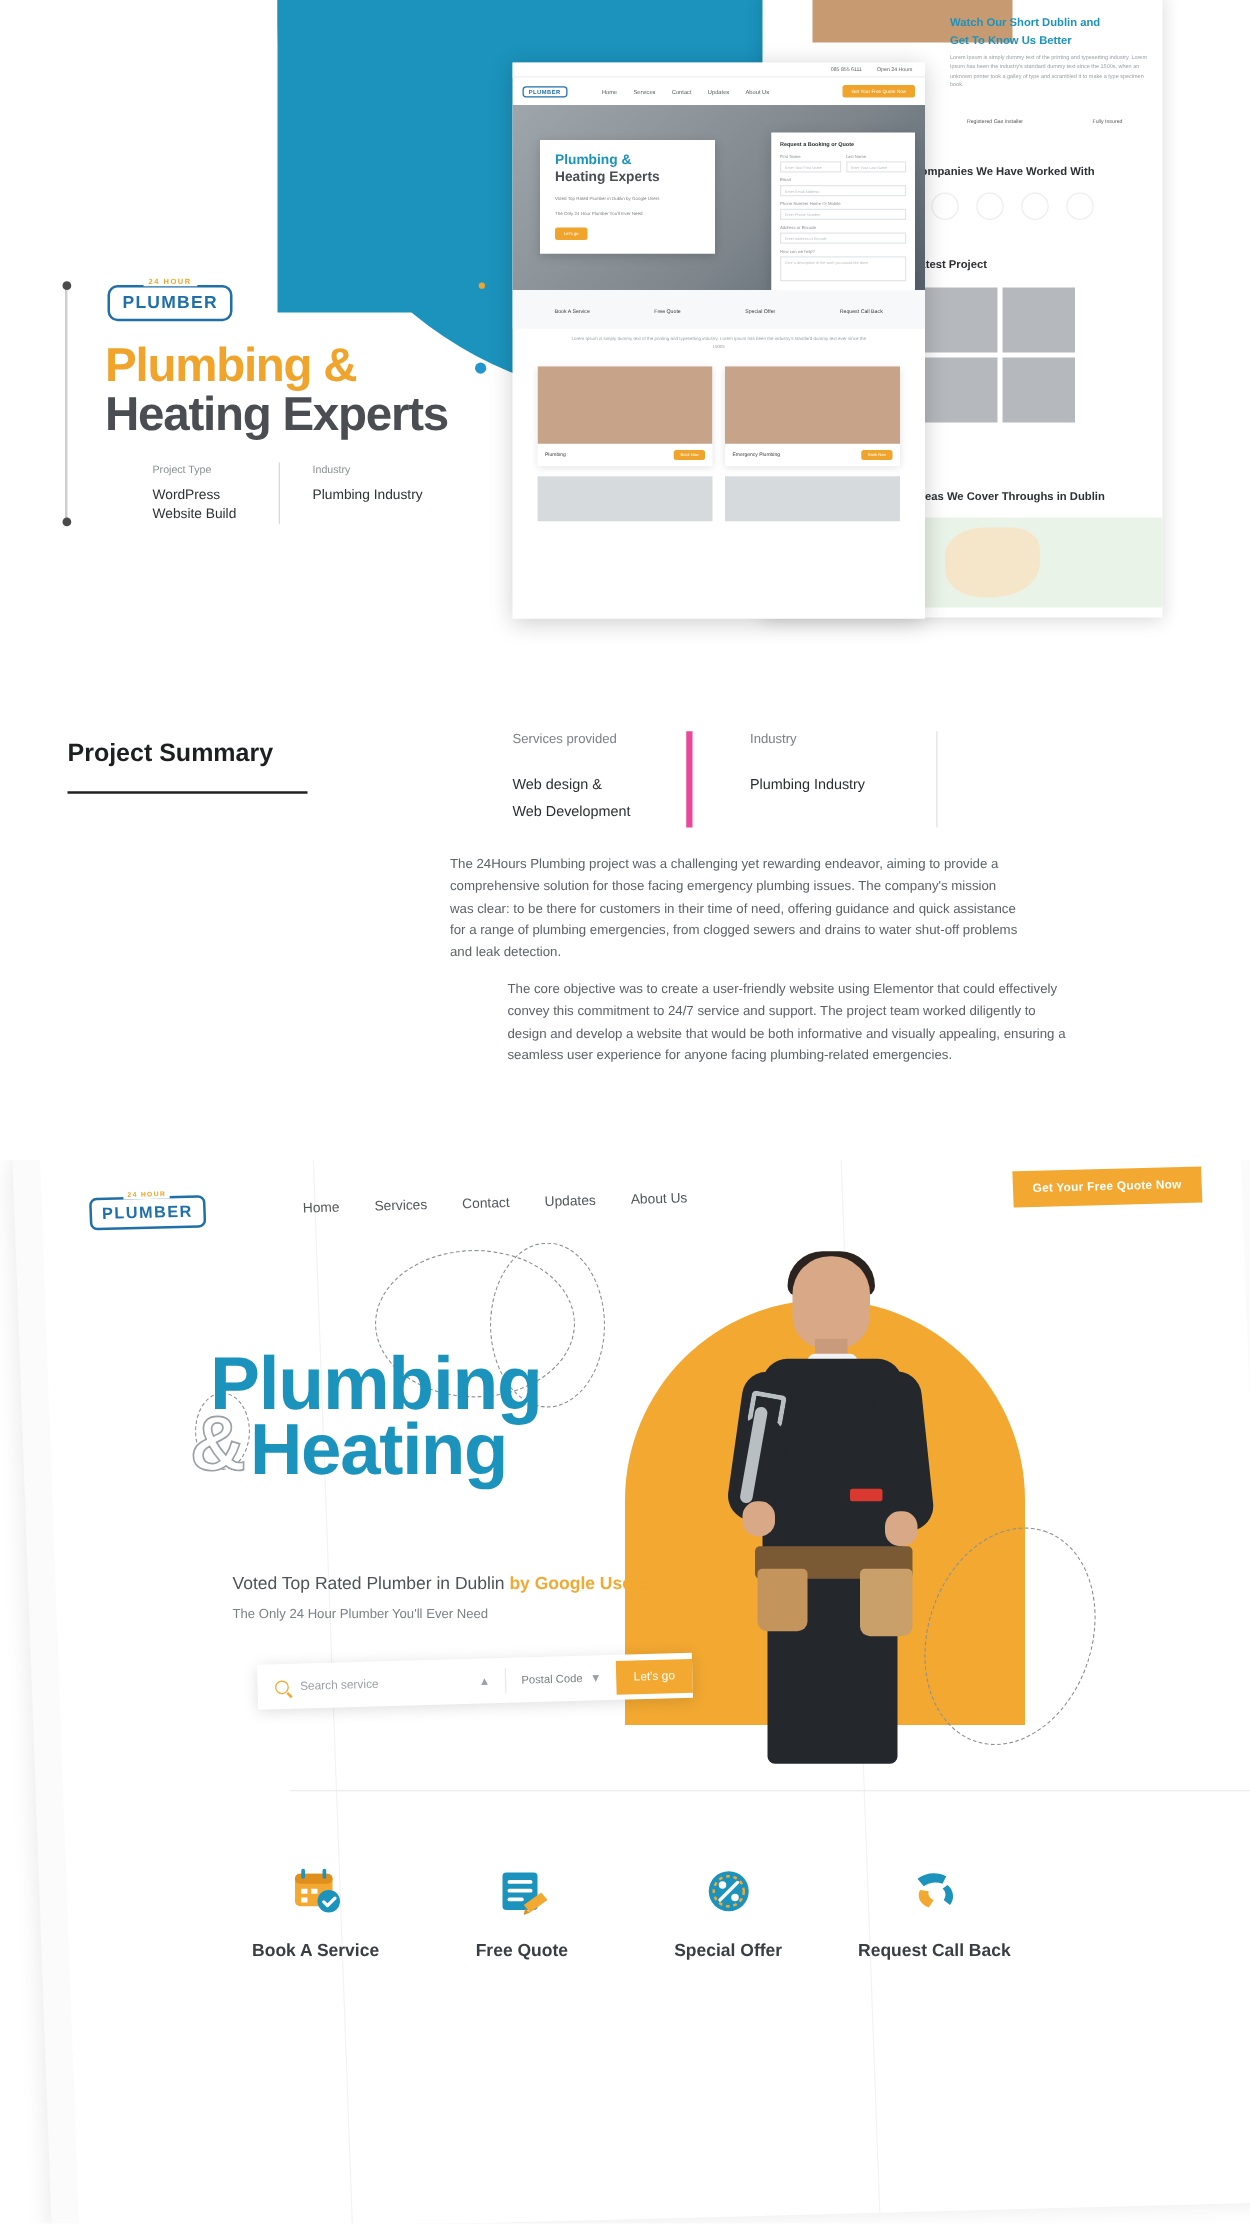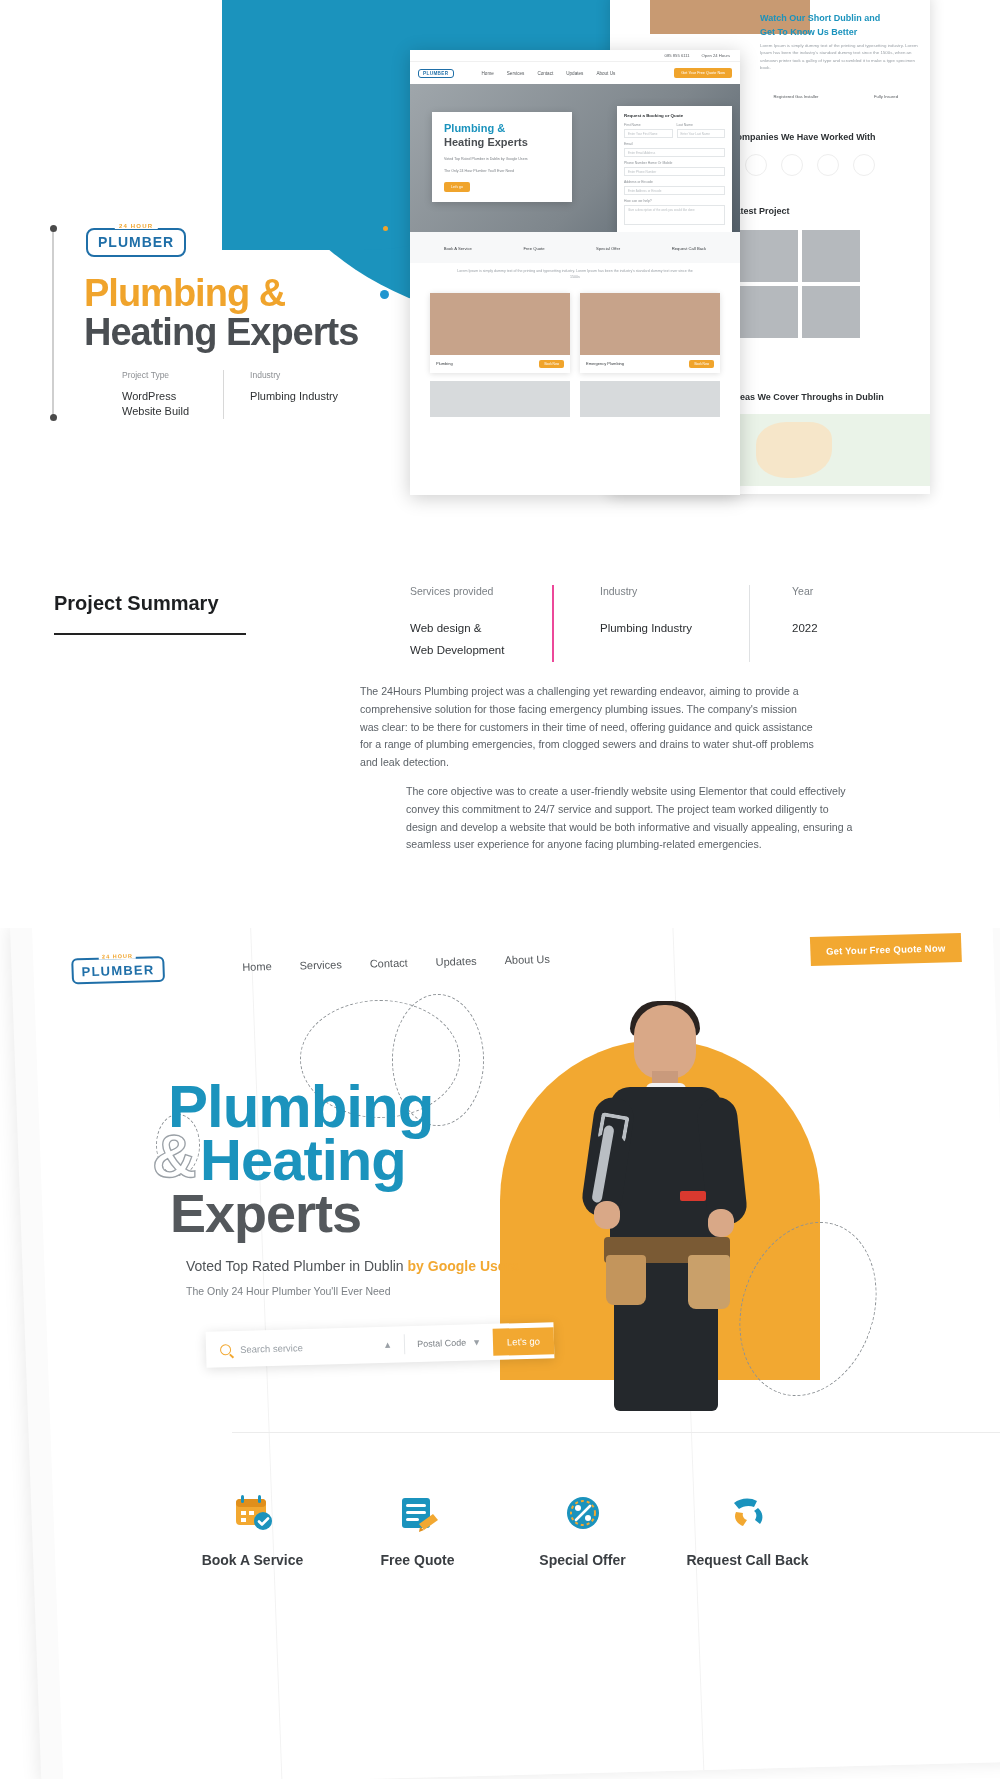--- a/index.html
+++ b/index.html
@@ -111,21 +111,21 @@
   .mf-cards2 .c { flex:1; height:36px; background:#d7dadc; }
 
   
   .summary { position:absolute; left:0; top:575px; width:1000px; }
   .sum-title { position:absolute; left:54px; top:17px; font-size:20px; font-weight:bold; color:#1d1f21;text-align:right; }
   .sum-rule { position:absolute; left:54px; top:58px; width:192px; height:2px; background:#222; }
   .sum-cols { position:absolute; left:360px; top:10px; display:flex; }
   .sum-col { padding:0 0 0 0; }
   .sum-col .lbl { font-size:10.5px; color:#7c8186; margin-bottom:21px; }
   .sum-col .val { font-size:11.5px; color:#2b2e31; line-height:1.9; }
-  .sum-col.c1 { width:194px; border-right:2px solid #ec4899; padding-left:50px; }
+  .sum-col.c1 { width:194px; border-right:5px solid #ec4899; padding-left:50px; }
   .sum-col.c2 { width:196px; border-right:1px solid #dfe1e3; padding-left:46px; }
   .sum-col.c3 { width:130px; padding-left:42px; }
 
   .para { position:absolute; left:360px; width:455px; font-size:10.6px; line-height:1.68; color:#5c6268; }
   .para.p1 { top:108px; }
   .para.p2 { top:208px;margin-left:46px; }
 
   
   .bottom { position:absolute; left:0; top:928px; width:1000px; height:851px; overflow:hidden; background:#fff; }
   .bsheet {
@@ -372,24 +372,20 @@
         <div class="lbl">Services provided</div>
         <div class="val">
           <div>Web design &amp;</div>
           <div>Web Development</div>
         </div>
       </div>
       <div class="sum-col c2">
         <div class="lbl">Industry</div>
         <div class="val">Plumbing Industry</div>
       </div>
-      <div class="sum-col c3">
-        <div class="lbl">Year</div>
-        <div class="val">2022</div>
-      </div>
     </div>
 
     <div class="para p1">The 24Hours Plumbing project was a challenging yet rewarding endeavor, aiming to provide a comprehensive solution for those facing emergency plumbing issues. The company's mission was clear: to be there for customers in their time of need, offering guidance and quick assistance for a range of plumbing emergencies, from clogged sewers and drains to water shut-off problems and leak detection.</div>
     <div class="para p2">The core objective was to create a user-friendly website using Elementor that could effectively convey this commitment to 24/7 service and support. The project team worked diligently to design and develop a website that would be both informative and visually appealing, ensuring a seamless user experience for anyone facing plumbing-related emergencies.</div>
   </div>
 
   <div class="bottom">
     <div class="bsheet">
       <div class="bpane"></div>
 
@@ -433,21 +429,20 @@
       <span class="dcircle" style="left:300px; top:72px; width:160px; height:118px;"></span>
       <span class="dcircle" style="left:392px; top:66px; width:92px; height:132px;"></span>
       <span class="dcircle" style="left:742px; top:292px; width:132px; height:178px; transform:rotate(18deg);"></span>
       <span class="dcircle" style="left:156px; top:186px; width:44px; height:62px;"></span>
     </div>
   </div>
 
   <div class="bhero-h bh1">Plumbing</div>
   <div class="bh-amp">&amp;</div>
   <div class="bhero-h bh2">Heating</div>
-  <div class="bhero-h bh3">Experts</div>
 
   <div class="btag">
     <span>Voted Top Rated Plumber in Dublin</span>
     <span class="o">by Google Users</span>
   </div>
   <div class="bsub">The Only 24 Hour Plumber You'll Ever Need</div>
 
   <div class="bsearch">
     <span class="si"></span>
     <span class="sph">Search service</span>

